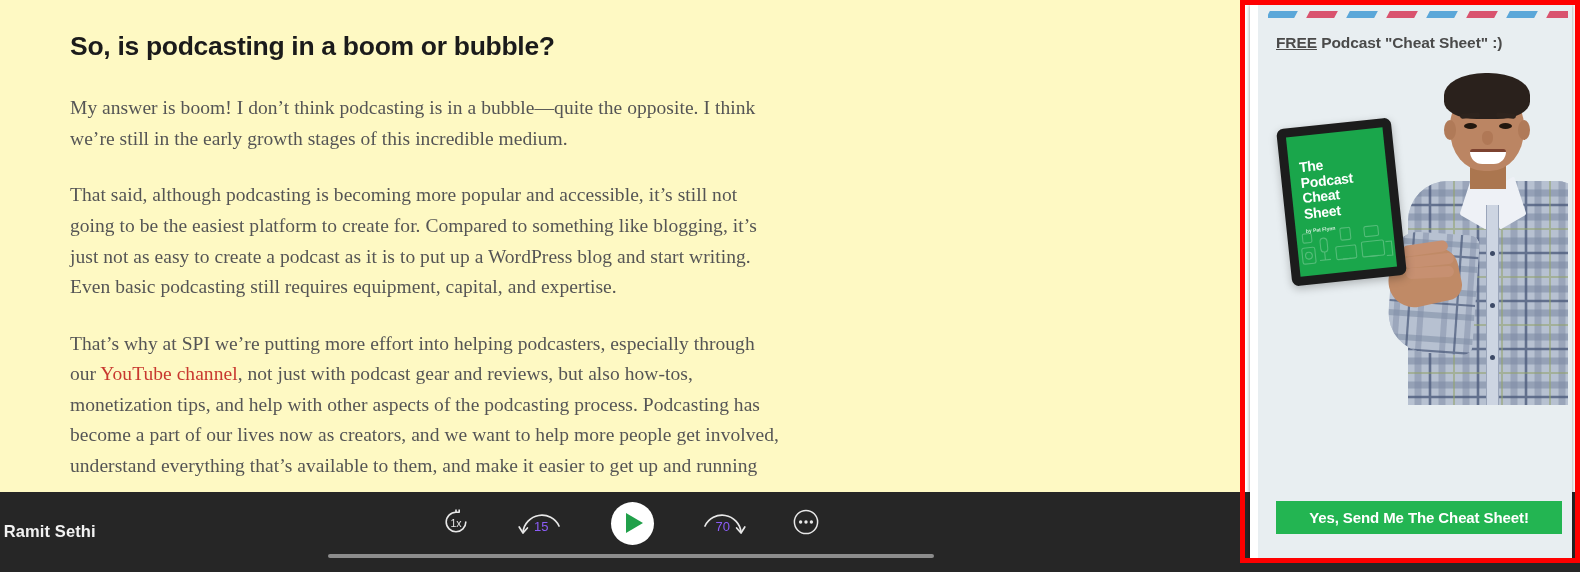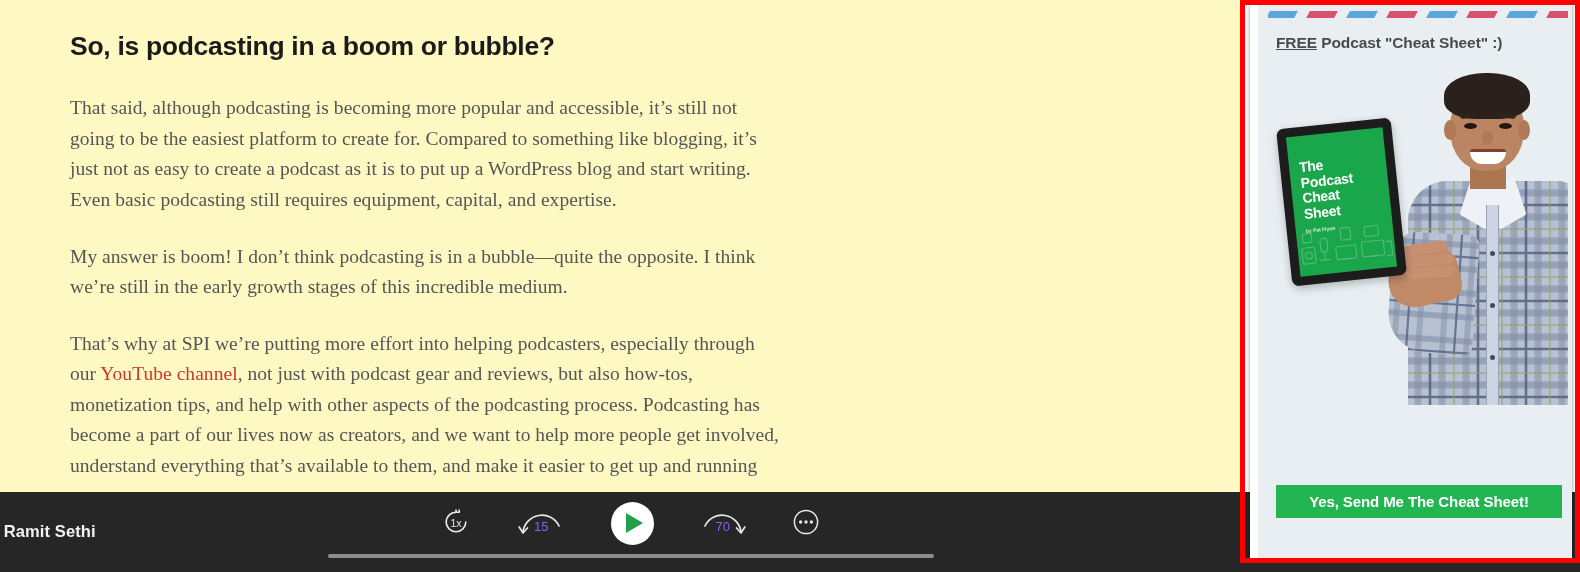--- a/index.html
+++ b/index.html
@@ -332,21 +332,21 @@
     top: 413px;
     width: 280px;
     font-family: "Liberation Sans", sans-serif;
     font-size: 13.5px;
     line-height: 17.5px;
     color: #5b5b5b;
   }
   .popup-btns {
     position: absolute;
     left: 18px;
-    top: 480px;
+    top: 496px;
     width: 286px;
   }
   .btn-primary {
     display: block;
     width: 100%;
     height: 33px;
     background: #23b552;
     color: #ffffff;
     border: none;
     font-family: "Liberation Sans", sans-serif;
@@ -371,23 +371,23 @@
 </style>
 </head>
 <body>
 
 <div id="page">
 
   <div class="article">
     <div class="article-inner">
       <h1>So, is podcasting in a boom or bubble?</h1>
 
+      <p>My answer is boom! I don’t think podcasting is in a bubble—quite the opposite. I think we’re still in the early growth stages of this incredible medium.</p>
+
       <p>That said, although podcasting is becoming more popular and accessible, it’s still not going to be the easiest platform to create for. Compared to something like blogging, it’s just not as easy to create a podcast as it is to put up a WordPress blog and start writing. Even basic podcasting still requires equipment, capital, and expertise.</p>
-
-      <p>My answer is boom! I don’t think podcasting is in a bubble—quite the opposite. I think we’re still in the early growth stages of this incredible medium.</p>
 
       <p><span>That’s why at SPI we’re putting more effort into helping podcasters, especially through our </span><a href="#" style="color: rgb(200, 56, 47);">YouTube channel</a><span>, not just with podcast gear and reviews, but also how-tos, monetization tips, and help with other aspects of the podcasting process. Podcasting has become a part of our lives now as creators, and we want to help more people get involved, understand everything that’s available to them, and make it easier to get up and running</span></p>
     </div>
   </div>
 
   <div class="player" style="background: rgb(38, 38, 38);">
 
     <div class="player-title">ealth with Ramit Sethi</div>
 
     <div class="controls">

